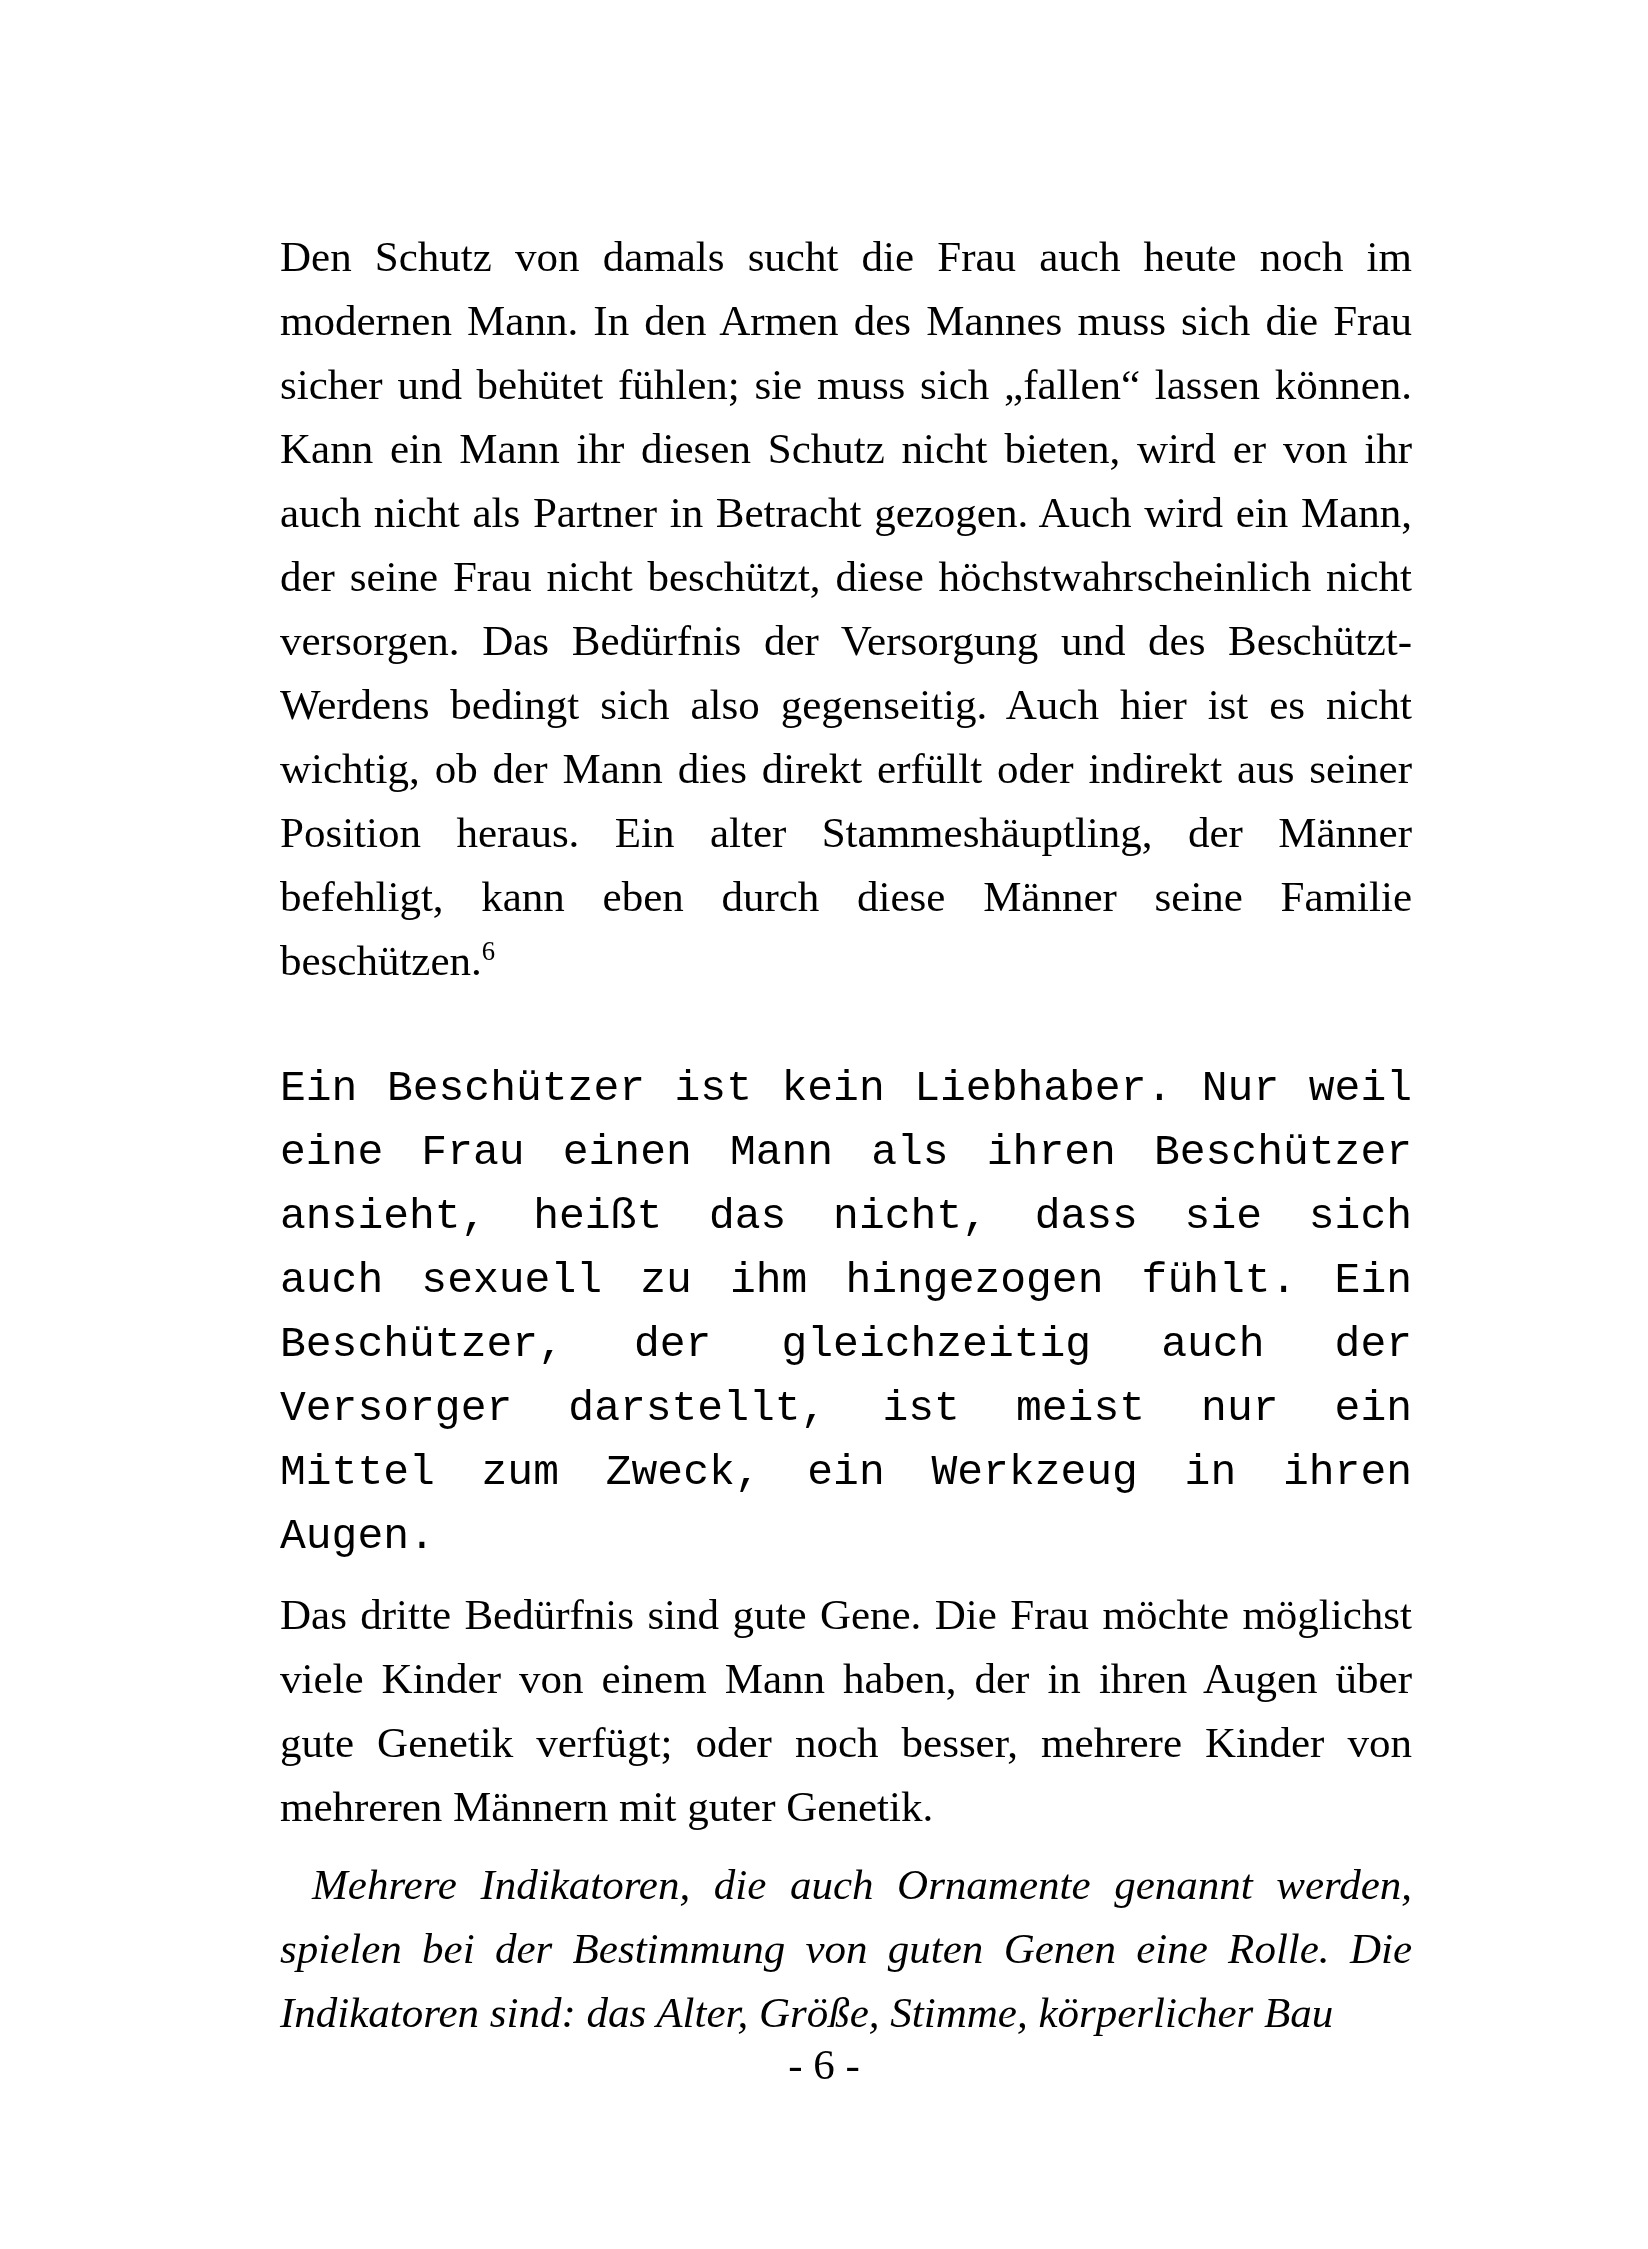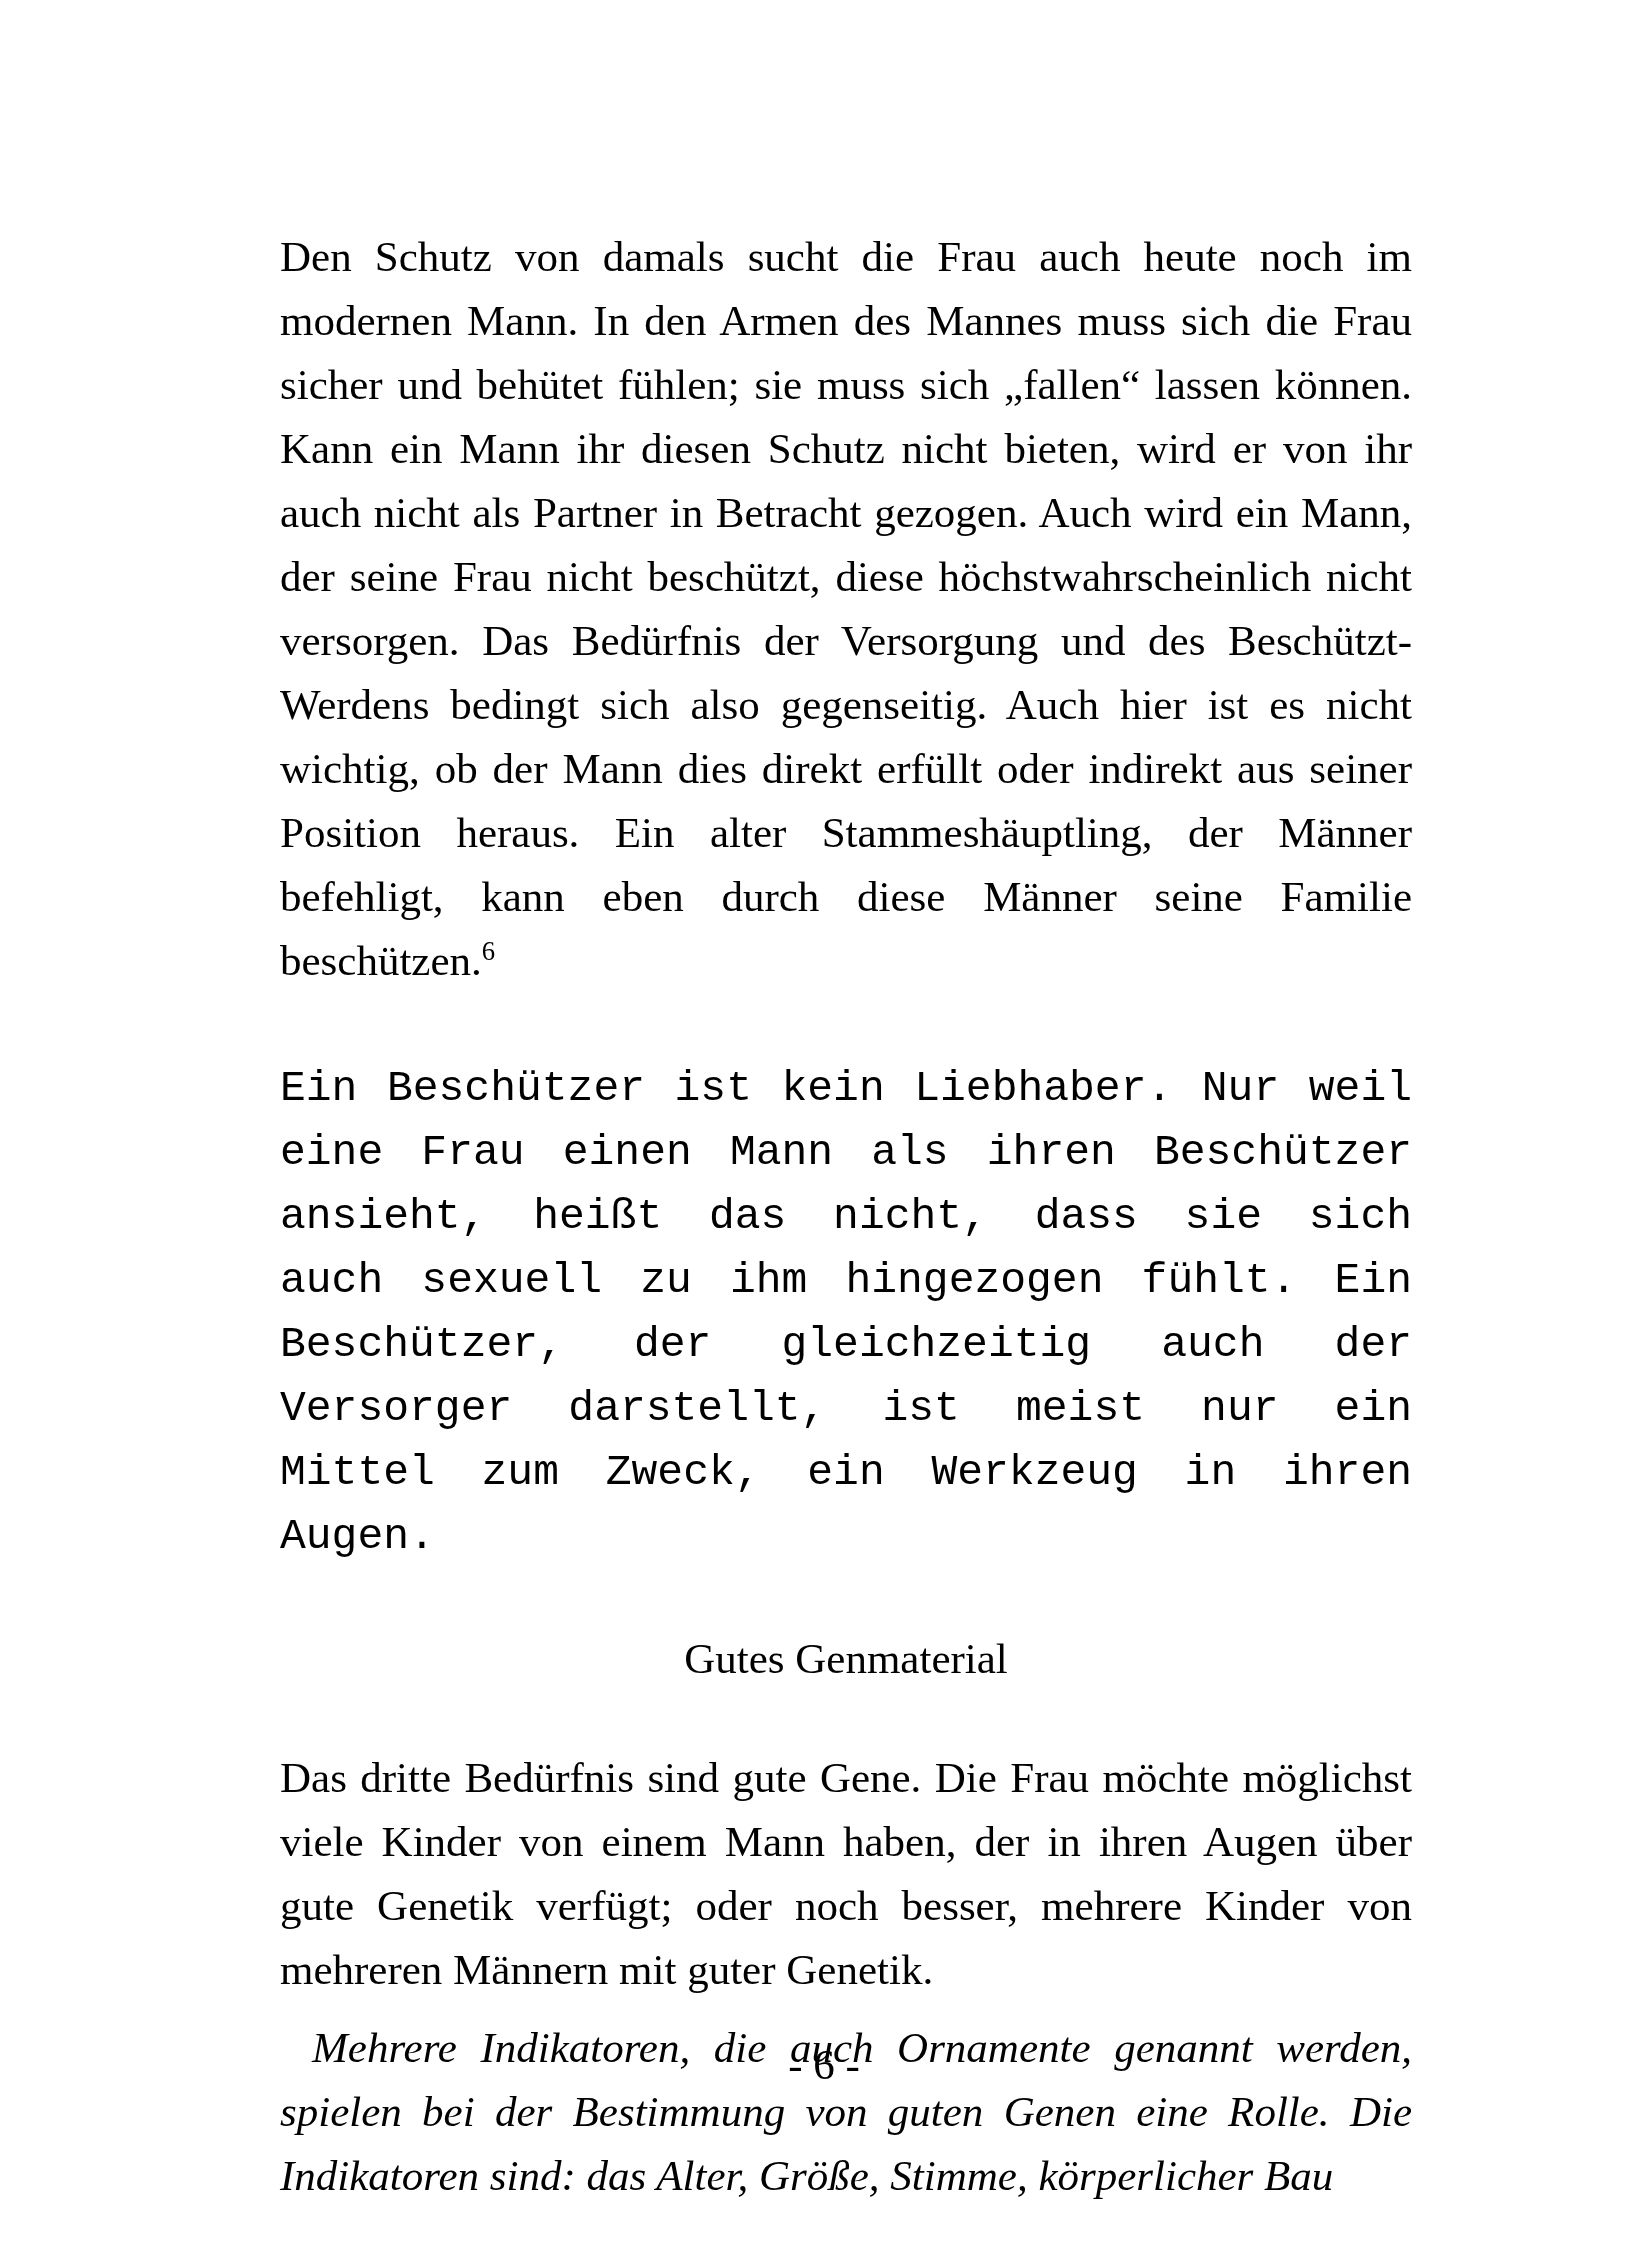--- a/index.html
+++ b/index.html
@@ -64,21 +64,20 @@
 <body>
 
 <div class="page">
 
   <div class="text-block">
 
     <p class="para"><span>Den Schutz von damals sucht die Frau auch heute noch im modernen Mann. In den Armen des Mannes muss sich die Frau sicher und behütet fühlen; sie muss sich „fallen“ lassen können. Kann ein Mann ihr diesen Schutz nicht bieten, wird er von ihr auch nicht als Partner in Betracht gezogen. Auch wird ein Mann, der seine Frau nicht beschützt, diese höchstwahrscheinlich nicht versorgen. Das Bedürfnis der Versorgung und des Beschützt-Werdens bedingt sich also gegenseitig. Auch hier ist es nicht wichtig, ob der Mann dies direkt erfüllt oder indirekt aus seiner Position heraus. Ein alter Stammeshäuptling, der Männer befehligt, kann eben durch diese Männer seine Familie beschützen.</span><sup class="footnote-ref">6</sup></p>
 
     <p class="para para-gap">Ein Beschützer ist kein Liebhaber. Nur weil eine Frau einen Mann als ihren Beschützer ansieht, heißt das nicht, dass sie sich auch sexuell zu ihm hingezogen fühlt. Ein Beschützer, der gleichzeitig auch der Versorger darstellt, ist meist nur ein Mittel zum Zweck, ein Werkzeug in ihren Augen.</p>
 
-    <h2 class="heading">Gutes Genmaterial</h2>
 
     <p class="para">Das dritte Bedürfnis sind gute Gene. Die Frau möchte möglichst viele Kinder von einem Mann haben, der in ihren Augen über gute Genetik verfügt; oder noch besser, mehrere Kinder von mehreren Männern mit guter Genetik.</p>
 
     <p class="para first-line-indent">Mehrere Indikatoren, die auch Ornamente genannt werden, spielen bei der Bestimmung von guten Genen eine Rolle. Die Indikatoren sind: das Alter, Größe, Stimme, körperlicher Bau</p>
 
   </div>
 
   <div class="page-number">- 6 -</div>
 
 </div>

